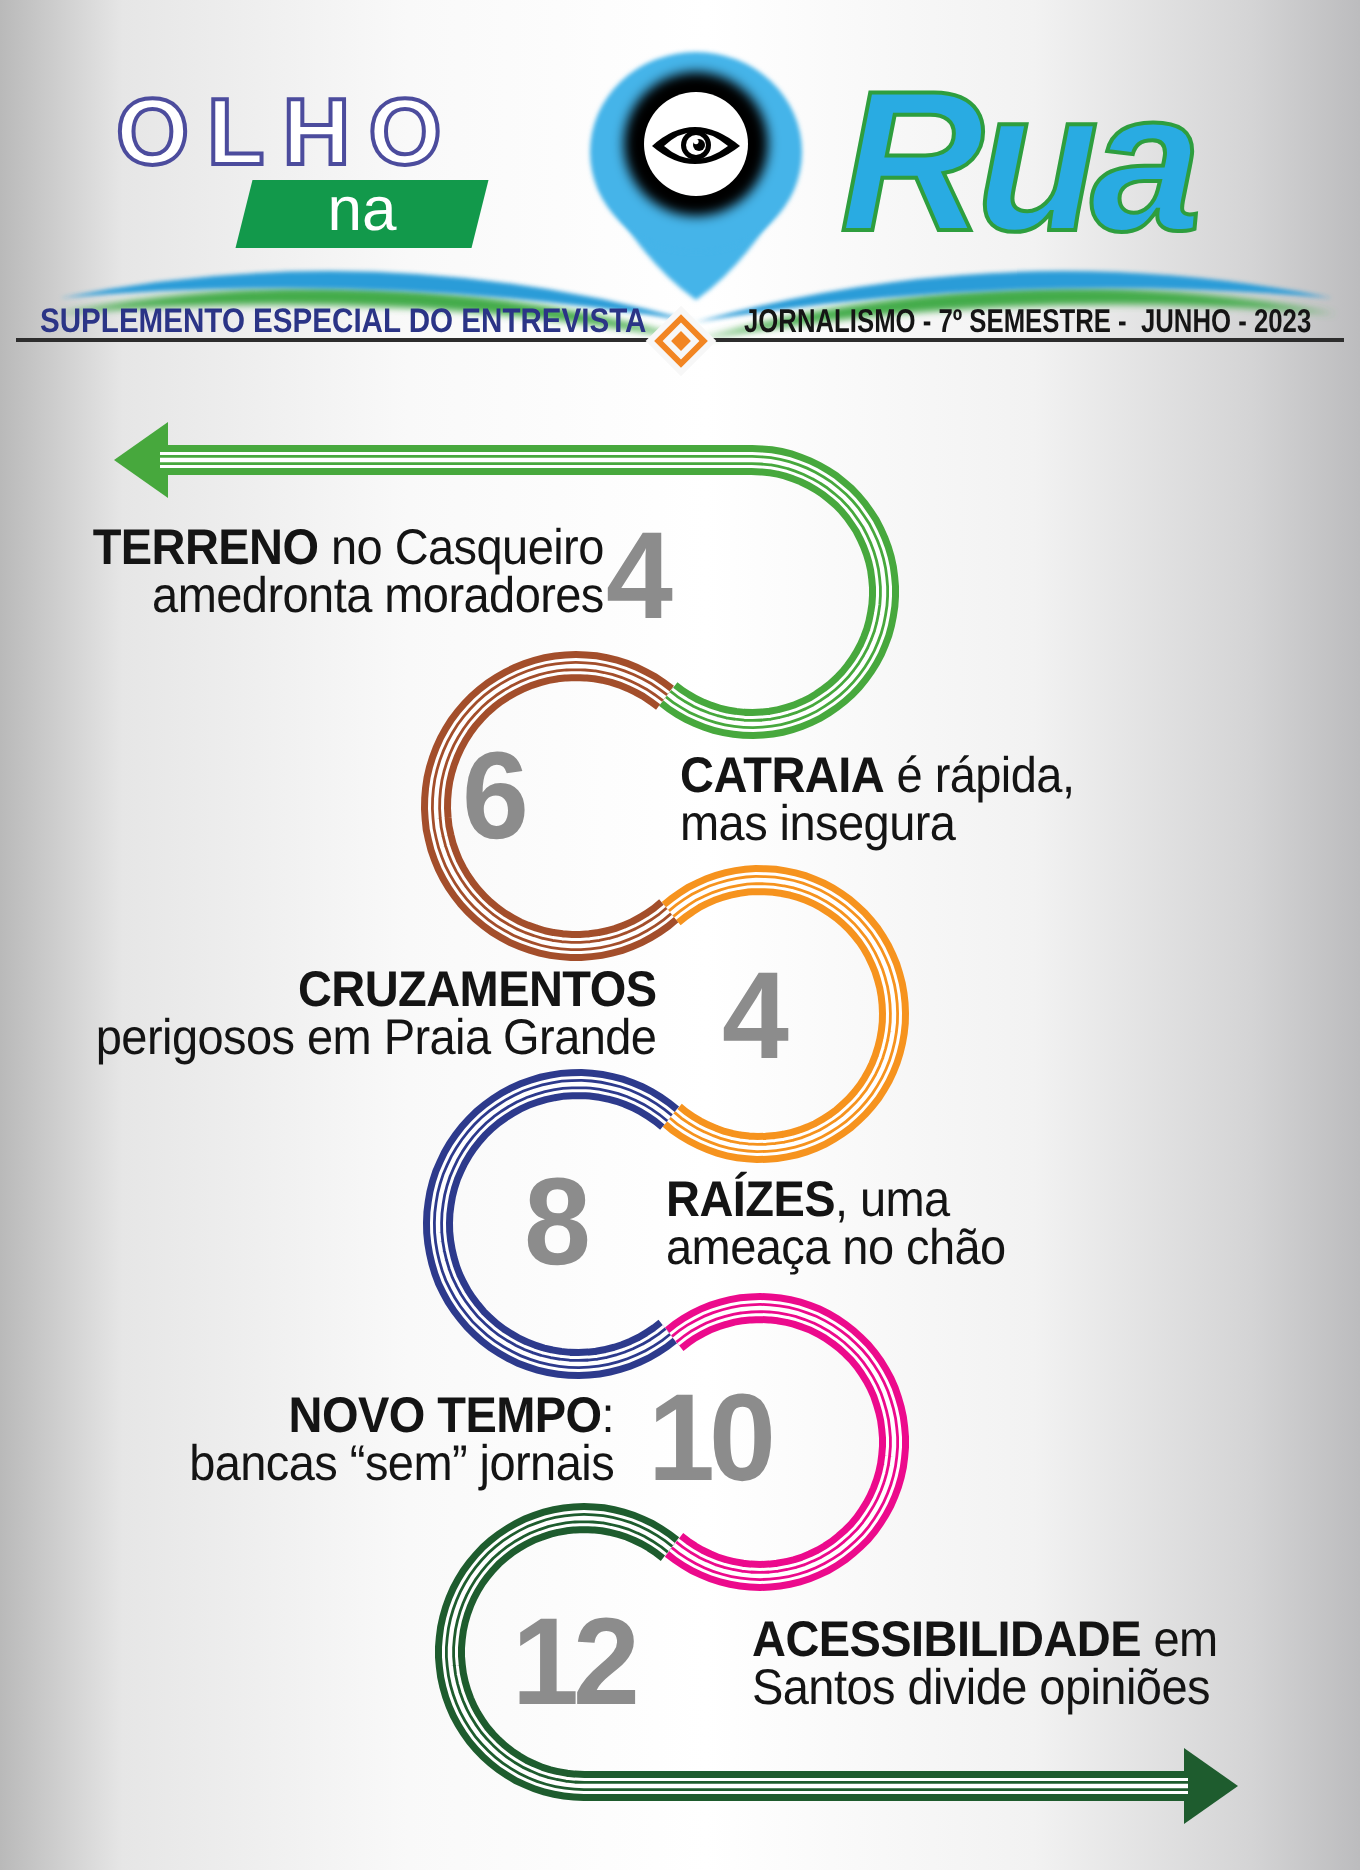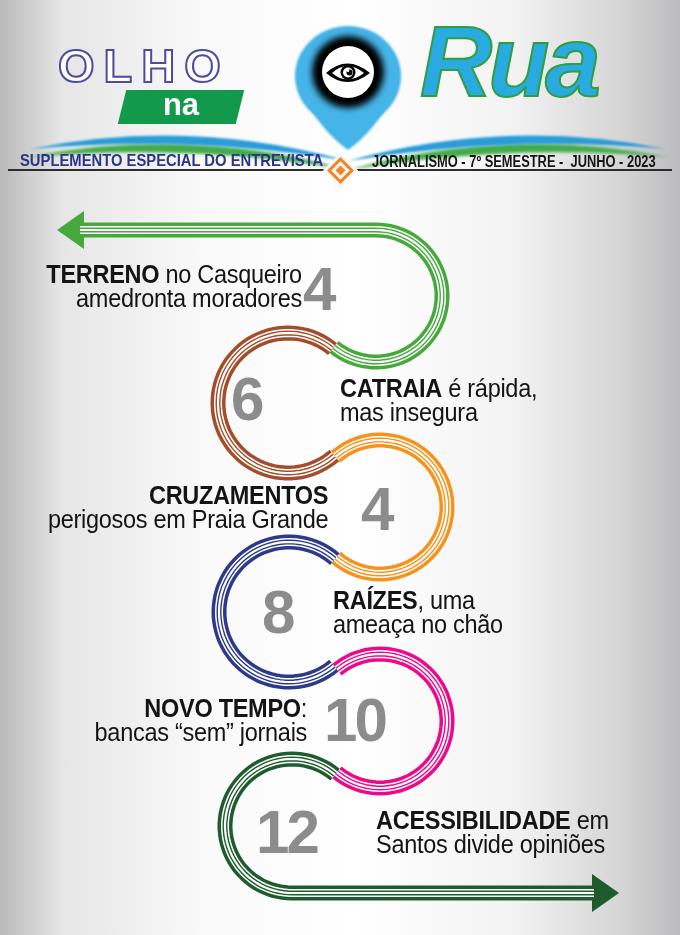--- a/index.html
+++ b/index.html
@@ -11,21 +11,21 @@
   #art{position:absolute;left:0;top:0;}
   
   #olho{
     position:absolute;left:58px;top:22px;
     font-size:47px;font-weight:bold;letter-spacing:9px;
     color:#ffffff;margin-top:16px;-webkit-text-stroke:2px #4c4c9d;
   }
   #nabox{position:absolute;left:122px;top:90px;width:118px;height:34px;transform:skewX(-14deg);}
   #nalabel{
     position:absolute;left:122px;top:88px;width:118px;height:34px;
-    text-align:center;font-size:31px;font-weight:bold;color:#ffffff;line-height:34px;
+    text-align:center;font-size:31px;font-weight:normal;color:#ffffff;line-height:34px;
   }
   #rua{
     position:absolute;left:420px;top:4px;
     font-size:100px;font-weight:bold;font-style:italic;letter-spacing:-4px;
     -webkit-text-stroke:2px #2e9e3e;
   }
   #strip-left{
     position:absolute;left:20px;top:151px;font-size:17px;font-weight:bold;
     letter-spacing:0px;transform:scaleX(.87);transform-origin:0 0;white-space:pre;
   }
@@ -133,21 +133,21 @@
         <path d="M335.6 456.8 L339.2 453.9 L343.0 451.2 L346.9 448.7 L351.1 446.6 L355.3 444.7 L359.7 443.2 L364.2 441.9 L368.7 441.0 L373.3 440.3 L378.0 440.0 L382.6 440.1 L387.3 440.4 L391.9 441.1 L396.4 442.0 L400.9 443.3 L405.2 444.9 L409.5 446.8 L413.6 449.0 L417.5 451.5 L421.3 454.2 L424.8 457.2 L428.2 460.4 L431.3 463.9 L434.2 467.5 L436.8 471.4 L439.1 475.4 L441.1 479.6 L442.9 483.9 L444.3 488.3 L445.5 492.8 L446.3 497.4 L446.8 502.0 L447.0 506.7 L446.9 511.3 L446.4 515.9 L445.6 520.5 L444.5 525.0 L443.1 529.5 L441.4 533.8 L439.4 538.0 L437.1 542.0 L434.6 545.9 L431.7 549.6 L428.6 553.1 L425.3 556.3 L421.8 559.4 L418.1 562.1 L414.2 564.6 L410.1 566.9 L405.9 568.8 L401.5 570.5 L397.1 571.8 L392.5 572.8 L387.9 573.5 L383.3 573.9 L378.6 574.0 L374.0 573.7 L369.4 573.2 L364.8 572.3 L360.3 571.1 L356.0 569.5 L351.7 567.7 L347.5 565.6 L343.5 563.2 L339.7 560.6 L336.1 557.6" fill="none" stroke="#ffffff" stroke-width="2.2" stroke-linecap="butt"></path>
         <path d="M334.8 559.1 L331.1 556.1 L327.1 553.3 L323.0 550.8 L318.7 548.6 L314.3 546.7 L309.7 545.1 L305.1 543.9 L300.3 542.9 L295.5 542.3 L290.7 542.0 L285.9 542.1 L281.1 542.4 L276.3 543.2 L271.6 544.2 L267.0 545.6 L262.4 547.2 L258.0 549.2 L253.8 551.5 L249.7 554.1 L245.8 556.9 L242.1 560.0 L238.6 563.4 L235.4 567.0 L232.4 570.8 L229.7 574.8 L227.3 578.9 L225.2 583.3 L223.3 587.7 L221.8 592.3 L220.6 597.0 L219.8 601.7 L219.2 606.5 L219.0 611.4 L219.1 616.2 L219.6 621.0 L220.4 625.7 L221.5 630.4 L222.9 635.1 L224.6 639.6 L226.7 643.9 L229.0 648.1 L231.7 652.2 L234.6 656.0 L237.7 659.7 L241.2 663.1 L244.8 666.3 L248.6 669.2 L252.7 671.8 L256.9 674.2 L261.2 676.3 L265.7 678.0 L270.3 679.5 L275.0 680.6 L279.8 681.4 L284.6 681.9 L289.4 682.0 L294.2 681.8 L299.0 681.3 L303.8 680.4 L308.5 679.2 L313.1 677.7 L317.5 675.9 L321.9 673.8 L326.0 671.4 L330.1 668.7 L333.9 665.7" fill="none" stroke="#ffffff" stroke-width="2.2" stroke-linecap="butt"></path>
         <path d="M337.1 669.6 L340.8 666.7 L344.6 664.1 L348.7 661.8 L352.9 659.7 L357.2 658.0 L361.7 656.6 L366.2 655.4 L370.8 654.6 L375.5 654.2 L380.1 654.0 L384.8 654.2 L389.5 654.7 L394.1 655.5 L398.6 656.6 L403.0 658.1 L407.4 659.8 L411.6 661.9 L415.6 664.2 L419.5 666.9 L423.1 669.7 L426.6 672.9 L429.9 676.2 L432.9 679.8 L435.6 683.6 L438.1 687.6 L440.3 691.7 L442.2 696.0 L443.7 700.4 L445.0 704.9 L446.0 709.4 L446.6 714.1 L447.0 718.7 L447.0 723.4 L446.6 728.1 L446.0 732.7 L445.0 737.3 L443.7 741.8 L442.1 746.1 L440.2 750.4 L438.0 754.5 L435.5 758.5 L432.8 762.3 L429.8 765.9 L426.5 769.2 L423.0 772.3 L419.4 775.2 L415.5 777.8 L411.4 780.2 L407.2 782.2 L402.9 784.0 L398.5 785.4 L393.9 786.5 L389.3 787.3 L384.7 787.8 L380.0 788.0 L375.3 787.8 L370.7 787.3 L366.1 786.5 L361.6 785.4 L357.1 784.0 L352.8 782.2 L348.6 780.2 L344.5 777.8 L340.6 775.2 L337.0 772.4" fill="none" stroke="#ffffff" stroke-width="2.2" stroke-linecap="butt"></path>
         <path d="M335.0 774.6 L331.4 771.8 L327.5 769.2 L323.4 766.8 L319.2 764.8 L314.9 763.0 L310.4 761.6 L305.9 760.5 L301.3 759.6 L296.6 759.2 L292.0 759.0 L287.3 759.2 L282.6 759.7 L278.0 760.5 L273.5 761.6 L269.1 763.1 L264.7 764.8 L260.5 766.9 L256.5 769.2 L252.6 771.8 L248.9 774.7 L245.4 777.8 L242.2 781.2 L239.2 784.8 L236.4 788.6 L234.0 792.5 L231.8 796.6 L229.9 800.9 L228.3 805.3 L227.0 809.8 L226.0 814.4 L225.4 819.0 L225.0 823.7 L225.0 828.4 L225.4 833.0 L226.0 837.6 L227.0 842.2 L228.3 846.7 L229.9 851.1 L231.8 855.4 L234.0 859.5 L236.5 863.5 L239.2 867.3 L242.2 870.8 L245.5 874.2 L248.9 877.3 L252.6 880.2 L256.5 882.8 L260.5 885.2 L264.8 887.2 L269.1 889.0 L273.5 890.4 L278.1 891.5 L282.7 892.3 L287.3 892.8 L292.0 893.0 L594.0 893.0" fill="none" stroke="#ffffff" stroke-width="2.2" stroke-linecap="butt"></path>
       </g>
   </svg>
 
   <div id="olho" style="-webkit-text-stroke-color: rgb(76, 76, 157);">OLHO</div>
   <div id="nabox" style="background: rgb(18, 153, 75);"></div>
   <div id="nalabel">na</div>
-  <div id="rua" style="color: rgb(41, 171, 226); -webkit-text-stroke-color: rgb(46, 158, 62);">Rua</div>
+  <div id="rua" style="color: rgb(41, 171, 226); margin-top: 20px; -webkit-text-stroke-color: rgb(46, 158, 62);">Rua</div>
 
   <div id="rule"></div>
   <div id="strip-left" style="color: rgb(43, 52, 134);">SUPLEMENTO ESPECIAL DO ENTREVISTA</div>
   <div id="strip-right">JORNALISMO - 7º SEMESTRE -  JUNHO - 2023</div>
   <div id="diamond">
     <div class="d-outer" style="border-color: rgb(242, 133, 34);">
       <div class="d-inner" style="background: rgb(242, 133, 34);"></div>
     </div>
   </div>
 

